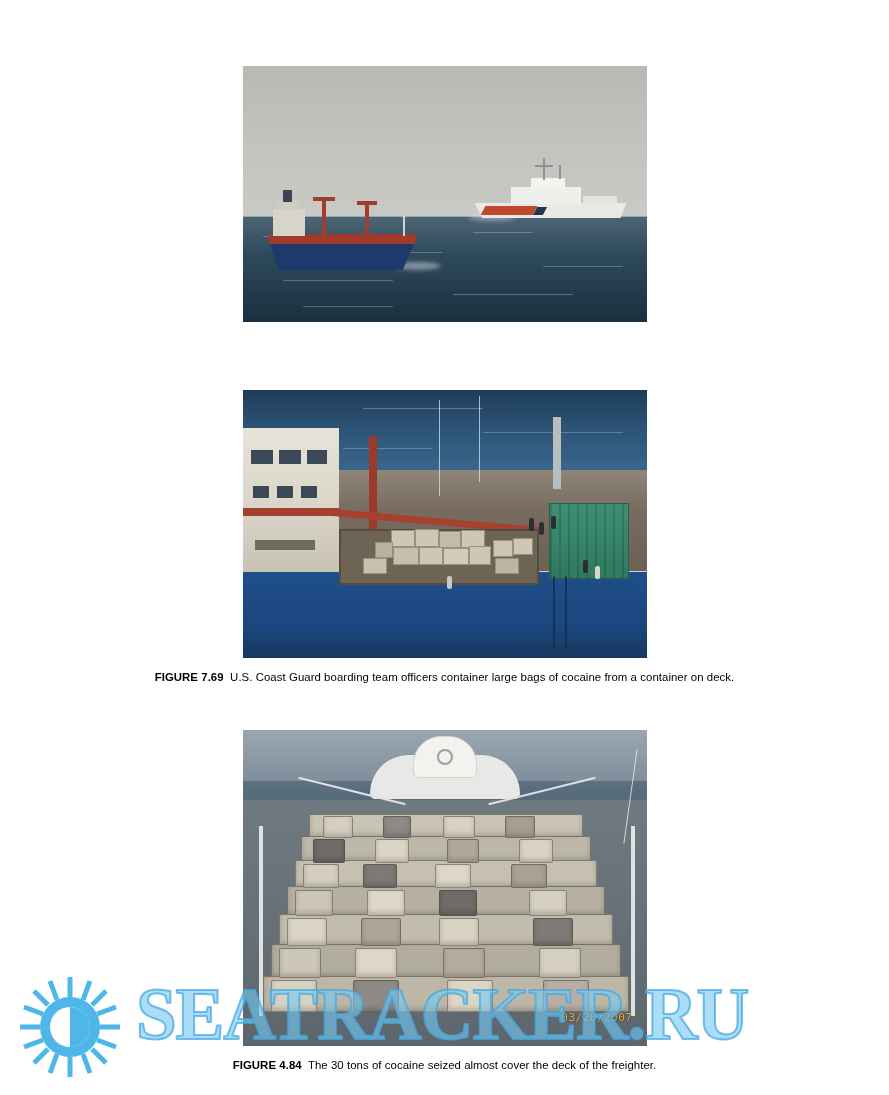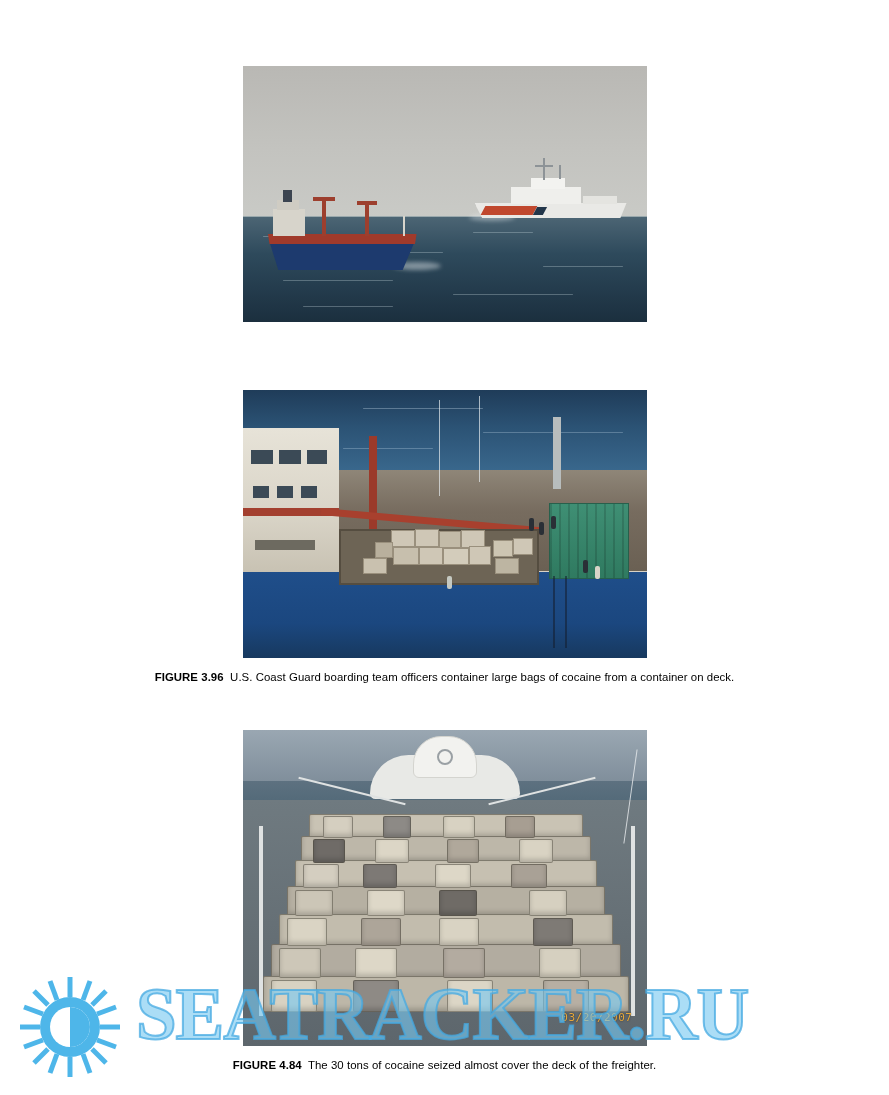--- a/index.html
+++ b/index.html
@@ -512,21 +512,21 @@
       <div class="f2-figure" style="left:296px; top:132px;"></div>
       <div class="f2-figure" style="left:308px; top:126px;"></div>
       <div class="f2-figure" style="left:204px; top:186px; background:#c5c9c2;"></div>
       <div class="f2-figure" style="left:340px; top:170px;"></div>
       <div class="f2-figure" style="left:352px; top:176px; background:#d8d4c8;"></div>
 
       <div class="f2-cable" style="left:310px; top:186px; height:72px; background:rgba(20,30,45,.55); width:2px;"></div>
       <div class="f2-cable" style="left:322px; top:186px; height:72px; background:rgba(20,30,45,.55); width:2px;"></div>
     </div>
     <div class="caption">
-      <span class="fignum">FIGURE 3.96</span><span>&nbsp; </span><span class="captext">U.S. Coast Guard boarding team officers container large bags of cocaine from a container on deck.</span>
+      <span class="fignum">FIGURE 7.69</span><span>&nbsp; </span><span class="captext">U.S. Coast Guard boarding team officers container large bags of cocaine from a container on deck.</span>
     </div>
   </div>
 
   <div class="figure-block" style="top:718px;">
     <div class="figure-image" id="fig3-img">
       <div class="f3-sky"></div>
       <div class="f3-sea"></div>
       <div class="f3-deck"></div>
 
       <div class="f3-bow"></div>

